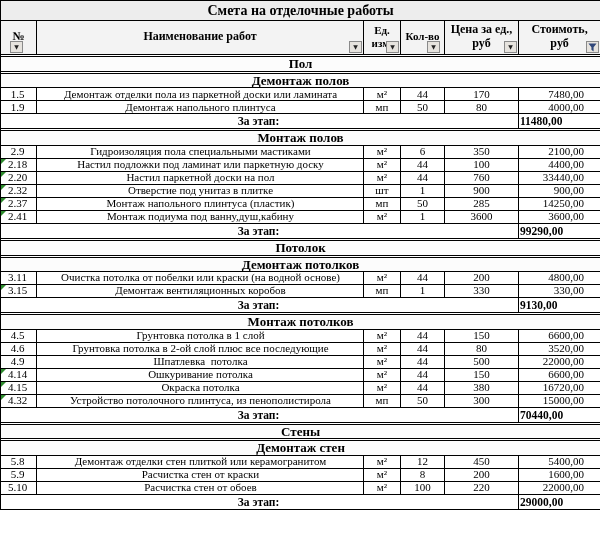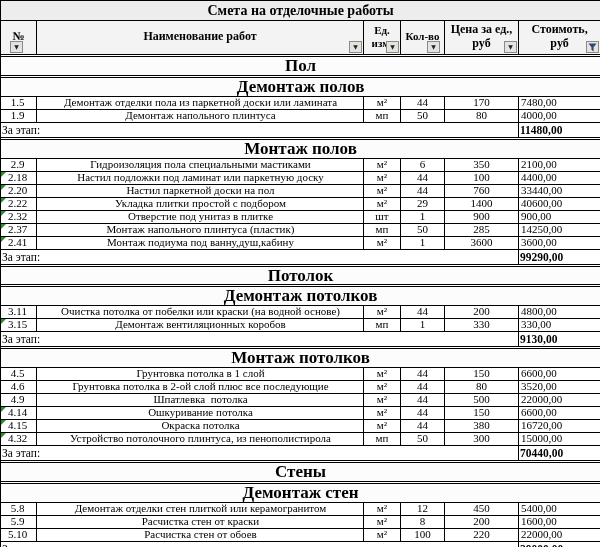--- a/index.html
+++ b/index.html
@@ -22,35 +22,35 @@
   th.col-unit,th.col-qty{font-size:11px;}
   th .fbtn{position:absolute;bottom:1px;right:1px;width:13px;height:12px;padding:0;margin:0;
     background:#e6e3de;border:1px solid #8a8a8a;font-size:6px;line-height:10px;color:#222;
     font-family:"DejaVu Sans",sans-serif;cursor:pointer;display:flex;align-items:center;justify-content:center;}
   th.col-num .fbtn{right:auto;left:9px;}
   th.col-qty .fbtn{right:4px;}
   th .fbtn svg{display:block;}
 
   
   .section-row td,.group-row td{height:12px;background:var(--section-bg);text-align:center;
-    font-weight:bold;font-size:17px;line-height:1.05;padding:0;}
+    font-weight:bold;font-size:13px;line-height:1.05;padding:0;}
 
   
   .data-row td{height:13px;font-size:11px;line-height:1.05;padding:0 2px;background:#fff;}
   td.c-num{text-align:center;padding-right:4px;position:relative;}
   td.c-num.err::before{content:"";position:absolute;top:0;left:0;width:0;height:0;
     border-top:5px solid var(--flag);border-right:5px solid transparent;}
   td.c-name{text-align:center;padding-left:3px;white-space:pre;}
   td.c-unit,td.c-qty,td.c-price{text-align:center;}
-  td.c-cost{text-align:left;padding-right:8px;}
+  td.c-cost{text-align:right;padding-right:16px;}
 
   
   .subtotal-row td{height:13px;font-size:11.5px;background:#fff;}
   .subtotal-row td.sub-label{border-left:1px solid var(--border-c);border-top:none;
-    text-align:left;font-weight:normal;padding-right:3px;}
+    text-align:center;font-weight:bold;padding-right:3px;}
   .subtotal-row td.sub-value{text-align:left;font-weight:bold;padding-right:3px;}
 
   
   .spacer-row td{height:2px;border-left:1px solid var(--border-c);
     border-right:1px solid var(--border-c);border-top:none;border-bottom:none;
     background:#fff;padding:0;}
 </style>
 </head>
 <body>
 
@@ -138,28 +138,20 @@
         </tr>
         <tr class="data-row">
           <td class="c-num err">2.20</td>
           <td class="c-name">Настил паркетной доски на пол</td>
           <td class="c-unit">м²</td>
           <td class="c-qty">44</td>
           <td class="c-price">760</td>
           <td class="c-cost">33440,00</td>
         </tr>
         <tr class="data-row">
-          <td class="c-num err">2.22</td>
-          <td class="c-name">Укладка плитки простой с подбором</td>
-          <td class="c-unit">м²</td>
-          <td class="c-qty">29</td>
-          <td class="c-price">1400</td>
-          <td class="c-cost">40600,00</td>
-        </tr>
-        <tr class="data-row">
           <td class="c-num err">2.32</td>
           <td class="c-name">Отверстие под унитаз в плитке</td>
           <td class="c-unit">шт</td>
           <td class="c-qty">1</td>
           <td class="c-price">900</td>
           <td class="c-cost">900,00</td>
         </tr>
         <tr class="data-row">
           <td class="c-num err">2.37</td>
           <td class="c-name">Монтаж напольного плинтуса (пластик)</td>

